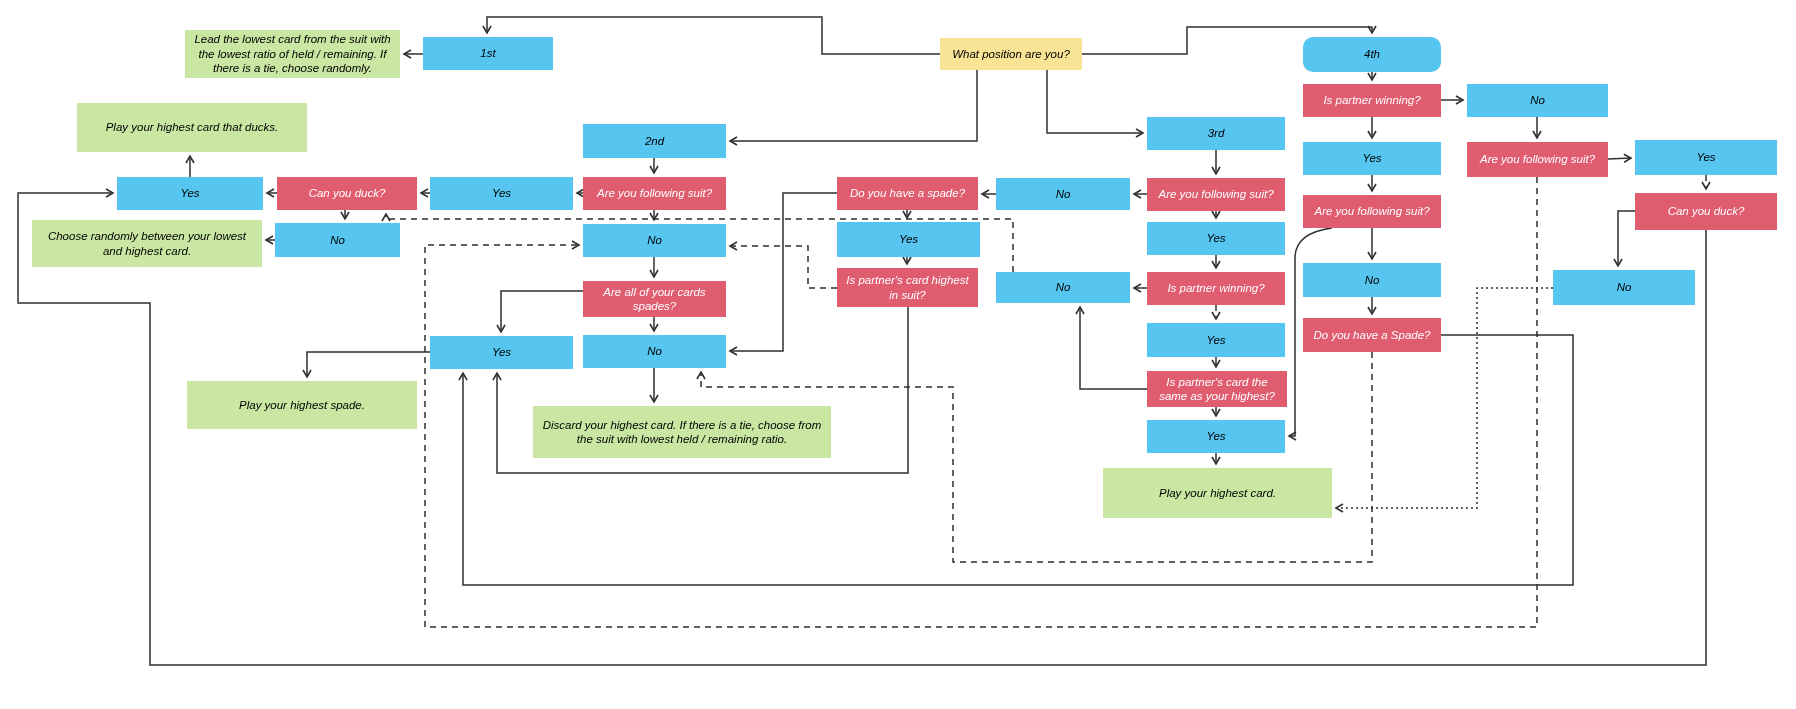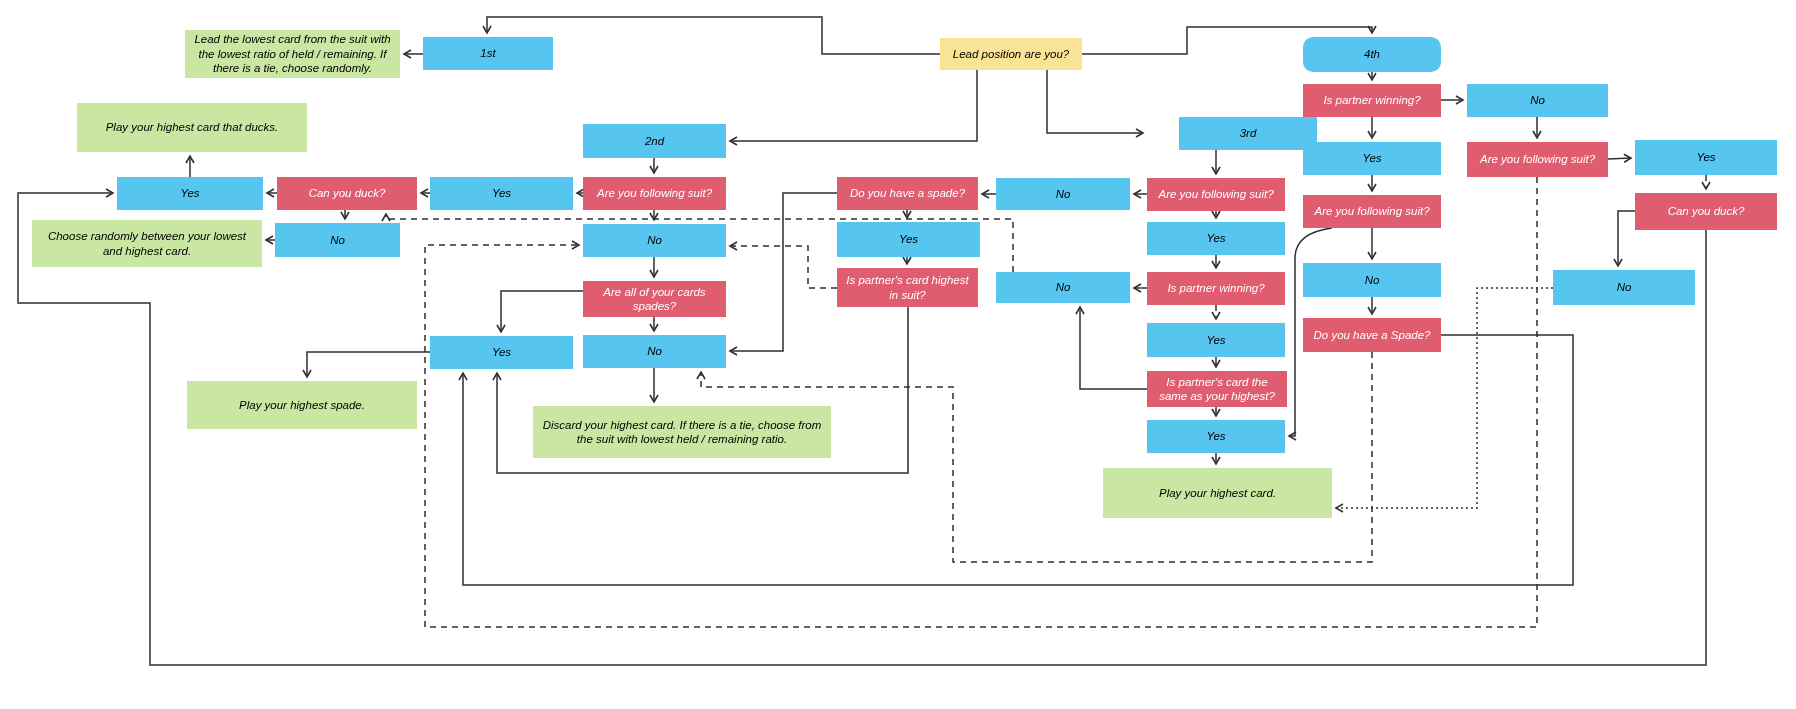--- a/index.html
+++ b/index.html
@@ -94,24 +94,24 @@
     <path class="edge" marker-end="url(#ah)" d="M1441 335 L1573 335 L1573 585 L463 585 L463 373"></path>
 
     <path class="edge dashed" marker-end="url(#ah)" d="M1013 272 L1013 219 L386 219 L386 214"></path>
     <path class="edge dashed" marker-end="url(#ah)" d="M837 288 L808 288 L808 246 L730 246"></path>
     <path class="edge dashed" marker-end="url(#ah)" d="M1537 177 L1537 627 L425 627 L425 245 L579 245"></path>
     <path class="edge dashed" marker-end="url(#ah)" d="M1372 352 L1372 562 L953 562 L953 387 L701 387 L701 372"></path>
 
     <path class="edge dotted" marker-end="url(#ah)" d="M1553 288 L1477 288 L1477 508 L1336 508"></path>
   </svg>
 
-  <div class="node start" style="left: 940px; top: 38px; width: 142px; height: 32px; background: rgb(249, 227, 149);">Lead position are you?</div>
+  <div class="node start" style="left: 940px; top: 38px; width: 142px; height: 32px; background: rgb(249, 227, 149);">What position are you?</div>
   <div class="node answer" style="left: 423px; top: 37px; width: 130px; height: 33px; background: rgb(86, 197, 240);">1st</div>
   <div class="node answer" style="left: 583px; top: 124px; width: 143px; height: 34px; background: rgb(86, 197, 240);">2nd</div>
-  <div class="node answer" style="left: 1147px; top: 117px; width: 138px; height: 33px; background: rgb(86, 197, 240); margin-left: 32px;">3rd</div>
+  <div class="node answer" style="left: 1147px; top: 117px; width: 138px; height: 33px; background: rgb(86, 197, 240);">3rd</div>
   <div class="node answer" style="left: 1303px; top: 37px; width: 138px; height: 35px; background: rgb(86, 197, 240); border-radius: 10px;">4th</div>
   <div class="node action" style="left: 185px; top: 30px; width: 215px; height: 48px; background: rgb(201, 231, 162);">Lead the lowest card from the suit with the lowest ratio of held / remaining. If there is a tie, choose randomly.</div>
 
   <div class="node action" style="left: 77px; top: 103px; width: 230px; height: 49px; background: rgb(201, 231, 162);">Play your highest card that ducks.</div>
   <div class="node answer" style="left: 117px; top: 177px; width: 146px; height: 33px; background: rgb(86, 197, 240);">Yes</div>
   <div class="node decision" style="left: 277px; top: 177px; width: 140px; height: 33px; background: rgb(224, 92, 111);">Can you duck?</div>
   <div class="node answer" style="left: 275px; top: 223px; width: 125px; height: 34px; background: rgb(86, 197, 240);">No</div>
   <div class="node action" style="left: 32px; top: 220px; width: 230px; height: 47px; background: rgb(201, 231, 162);">Choose randomly between your lowest and highest card.</div>
 
   <div class="node answer" style="left: 430px; top: 177px; width: 143px; height: 33px; background: rgb(86, 197, 240);">Yes</div>

